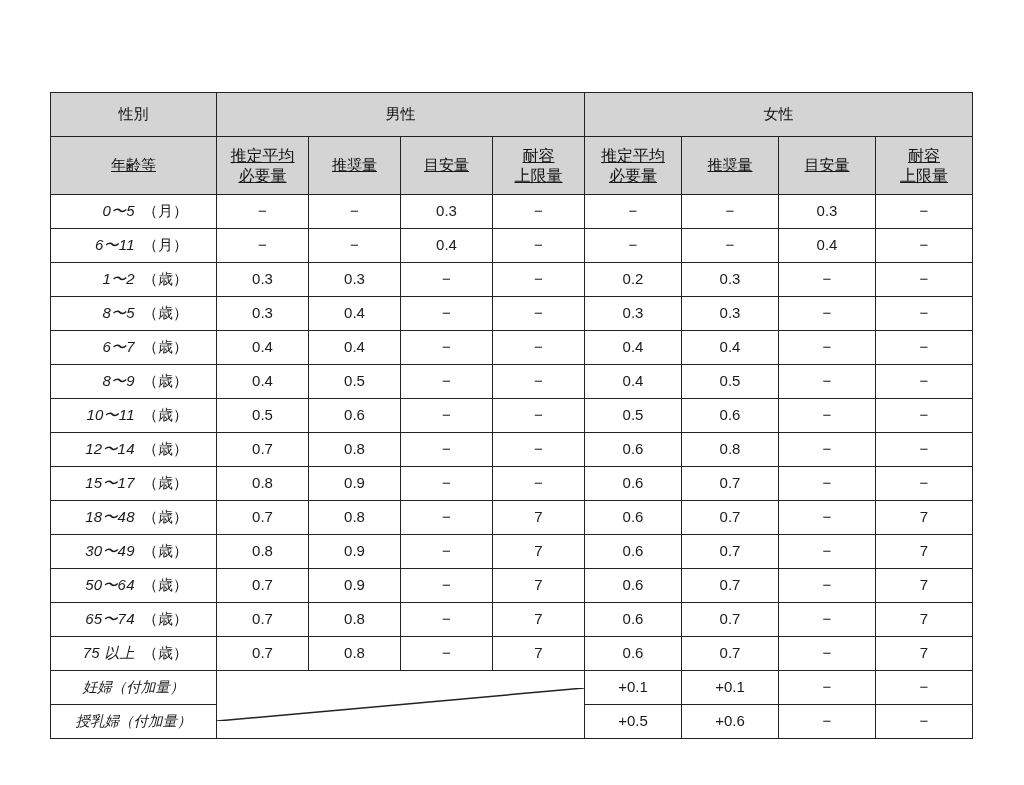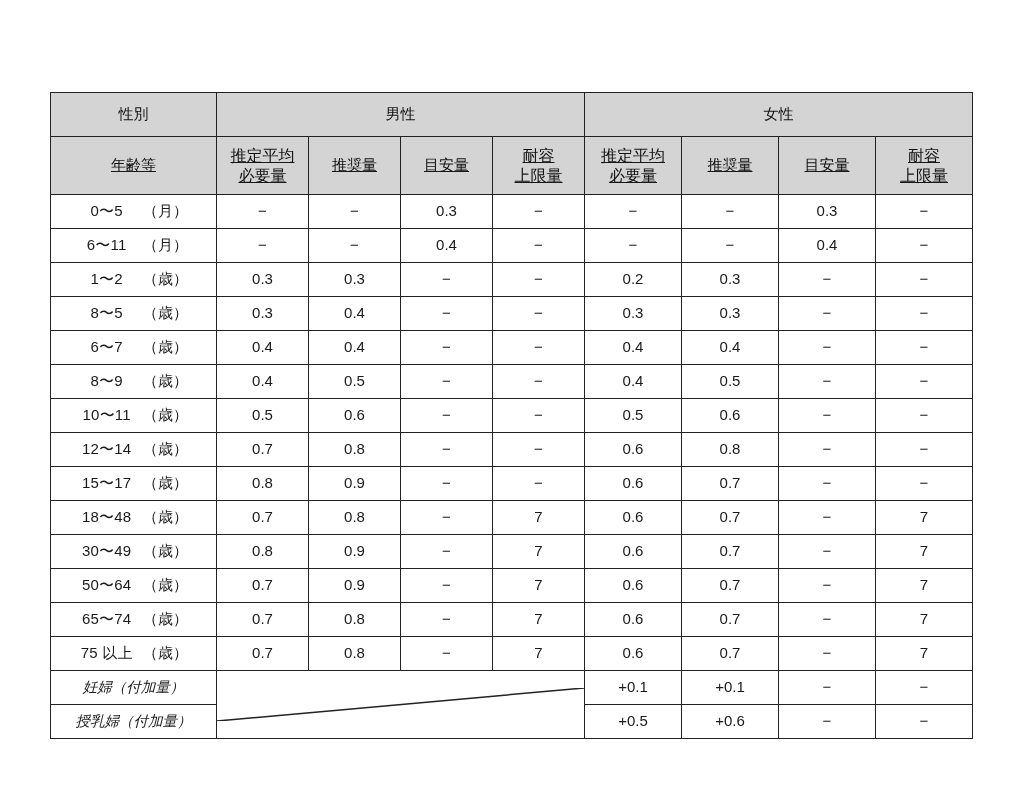--- a/index.html
+++ b/index.html
@@ -74,21 +74,22 @@
   }
   td.age {
     text-align: center;
     white-space: nowrap;
     font-size: 15px;
     letter-spacing: 0.2px;
   }
   td.age .num {
     display: inline-block;
     min-width: 56px;
-    text-align: center;
+    text-align: right;
+    font-style: italic;
   }
   td.age .unit {
     display: inline-block;
     min-width: 40px;
     text-align: left;
     padding-left: 8px;
   }
   td.age.special {
     font-size: 14.5px;
     letter-spacing: 0;

